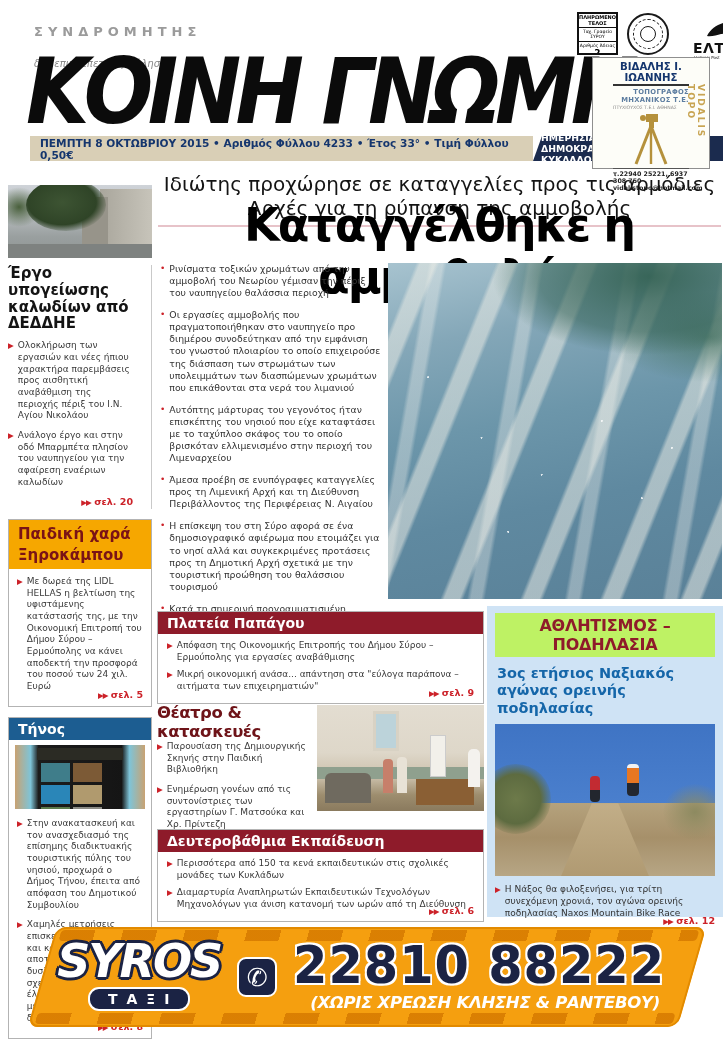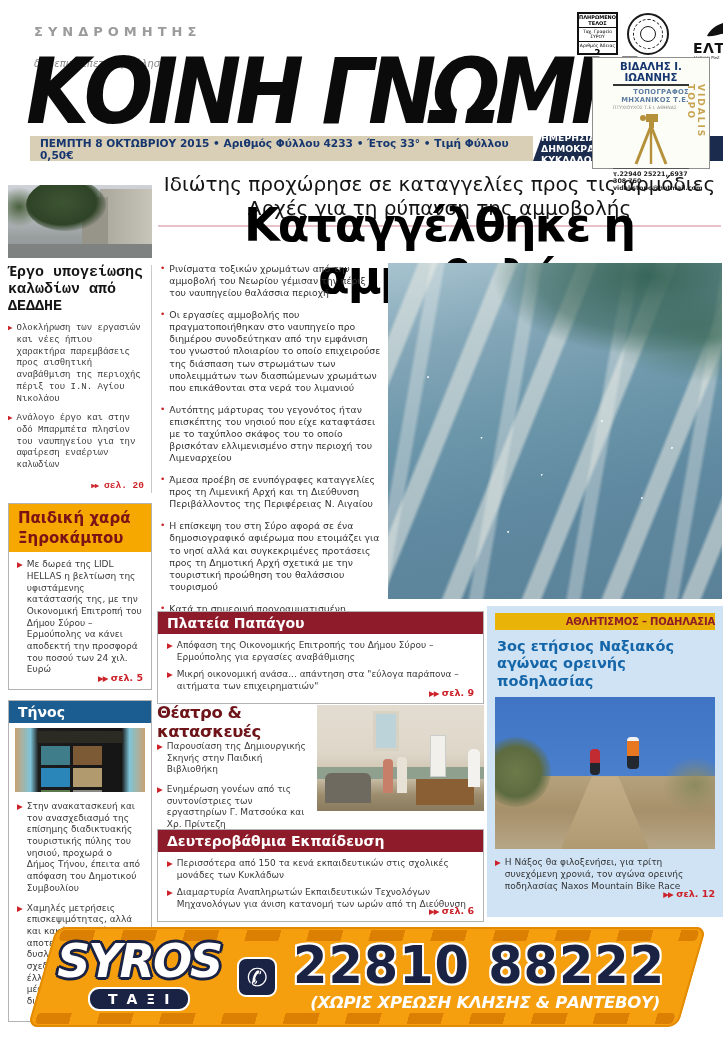--- a/index.html
+++ b/index.html
@@ -57,21 +57,21 @@
   
   .leftcol { position:absolute; left:8px; top:185px; width:144px; }
   .photo-street { position:relative; height:73px; overflow:hidden;
     background:linear-gradient(180deg,#cfd3d8 0%,#c3c8cd 22%,#b3b8ba 45%,#9aa0a0 70%,#8f9492 100%); }
   .photo-street .bld { position:absolute; right:0; top:4px; width:52px; height:62px; background:linear-gradient(90deg,#a9a69c,#c7c4ba); }
   .photo-street .bld2 { position:absolute; right:44px; top:12px; width:26px; height:50px; background:#97948a; }
   .photo-street .tree { position:absolute; left:18px; top:-6px; width:80px; height:52px; border-radius:50%; background:radial-gradient(ellipse at 45% 45%, #3d5433 0%, #2f4427 55%, rgba(47,68,39,0) 75%); }
   .photo-street .tree2 { position:absolute; left:-12px; top:2px; width:46px; height:40px; border-radius:50%; background:radial-gradient(ellipse, #49603c 0%, rgba(73,96,60,0) 70%); }
   .photo-street .road { position:absolute; left:0; bottom:0; width:100%; height:14px; background:#7e8280; }
 
-  .art1 { margin-top:7px; padding-right:7px; border-right:1px solid #c9c9c9; padding-bottom:2px;font-family:Liberation Mono, monospace; }
+  .art1 { margin-top:7px; padding-right:18px; border-right:1px solid #c9c9c9; padding-bottom:2px; }
   .art1 .tt { font-size:15px; font-weight:bold; color:#141414; line-height:1.12; margin-bottom:8px; }
 
   .lbox { border:1px solid #b3b3b3; margin-top:10px; background:#fff; }
   .lbox .hd-orange { background:#f6a700; color:#7a1316; font-size:15px; font-weight:bold; line-height:1.35; padding:4px 9px; }
   .lbox .hd-blue { background:#1c5d91; color:#fff; font-size:14px; font-weight:bold; padding:3px 9px; }
   .lbox .bd { padding:7px 8px 6px 8px; }
 
   .tinosthumb { position:relative; height:64px; margin:5px 6px 2px 6px; overflow:hidden;
     background:linear-gradient(90deg,#c9a272 0%, #7ec4d8 12%, #1c1c1c 18%, #151515 82%, #7ec4d8 88%, #c9a272 100%); }
   .tinosthumb .bar { position:absolute; left:22px; top:3px; right:22px; height:12px; background:#2b2b24; }
@@ -117,21 +117,21 @@
   .photo-lib .band { position:absolute; left:0; top:62px; width:100%; height:12px; background:#8fa08e; }
   .photo-lib .desk { position:absolute; right:10px; bottom:6px; width:58px; height:26px; background:#8a5f34; }
   .photo-lib .ban { position:absolute; right:38px; top:30px; width:16px; height:42px; background:#f2f0ea; border:1px solid #ccc; }
   .photo-lib .p1 { position:absolute; left:8px; bottom:8px; width:46px; height:30px; border-radius:6px 6px 0 0; background:#6f6a5f; }
   .photo-lib .p2 { position:absolute; left:66px; bottom:18px; width:10px; height:34px; border-radius:4px 4px 0 0; background:#c77f6a; }
   .photo-lib .p3 { position:absolute; left:80px; bottom:18px; width:10px; height:36px; border-radius:4px 4px 0 0; background:#e8e2d6; }
   .photo-lib .p4 { position:absolute; right:4px; bottom:24px; width:12px; height:38px; border-radius:5px 5px 0 0; background:#f4f2ee; }
 
   
   .sports { position:absolute; left:487px; top:606px; width:236px; height:311px; background:#cfe3f5; padding:7px 8px; }
-  .sports .hd { background:#eab308; color:#8e1b2a; font-size:10px; font-weight:bold; text-align:right; padding:3px 0; letter-spacing:-0.2px; }
+  .sports .hd { background:#bef264; color:#8e1b2a; font-size:16px; font-weight:bold; text-align:center; padding:3px 0; letter-spacing:-0.2px; }
   .sports .sub { color:#1566a9; font-size:14.5px; font-weight:bold; line-height:1.2; margin:8px 2px 7px 2px; }
   .photo-bike { position:relative; height:152px; overflow:hidden;
     background:linear-gradient(180deg,#3f74c4 0%, #4a7fcd 52%, #b5a27d 52%, #a6906a 75%, #b7a685 100%); }
   .photo-bike .shrubL { position:absolute; left:-14px; top:40px; width:70px; height:70px; border-radius:50%; background:radial-gradient(ellipse,#6d7a4a 0%, #5d6b40 50%, rgba(93,107,64,0) 75%); }
   .photo-bike .shrubR { position:absolute; right:-12px; top:60px; width:64px; height:56px; border-radius:50%; background:radial-gradient(ellipse,#8d8a60 0%, rgba(141,138,96,0) 72%); }
   .photo-bike .trail { position:absolute; left:30%; bottom:0; width:40%; height:48%; background:linear-gradient(180deg,#c2ae88,#b09a72); clip-path:polygon(35% 0,65% 0,100% 100%,0 100%); }
   .photo-bike .r1 { position:absolute; left:43%; top:34%; width:10px; height:26px; border-radius:4px; background:linear-gradient(180deg,#c22b32 0 55%, #22262e 55% 100%); }
   .photo-bike .r2 { position:absolute; left:60%; top:26%; width:12px; height:32px; border-radius:4px; background:linear-gradient(180deg,#f2f2f2 0 14%, #e87722 14% 60%, #23272f 60% 100%); }
   .sports .b { color:#333; margin-top:8px; }
 

